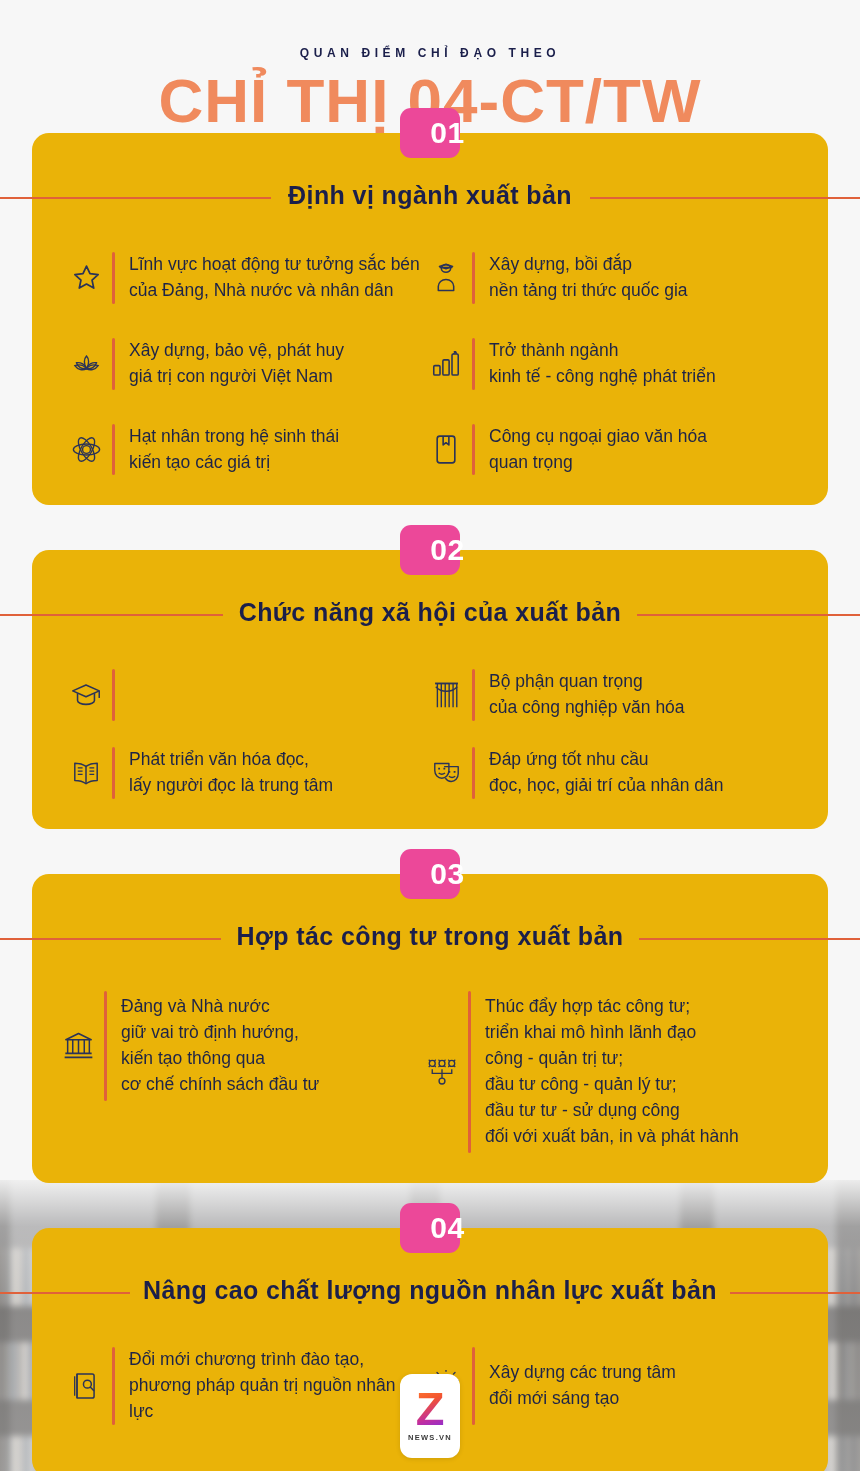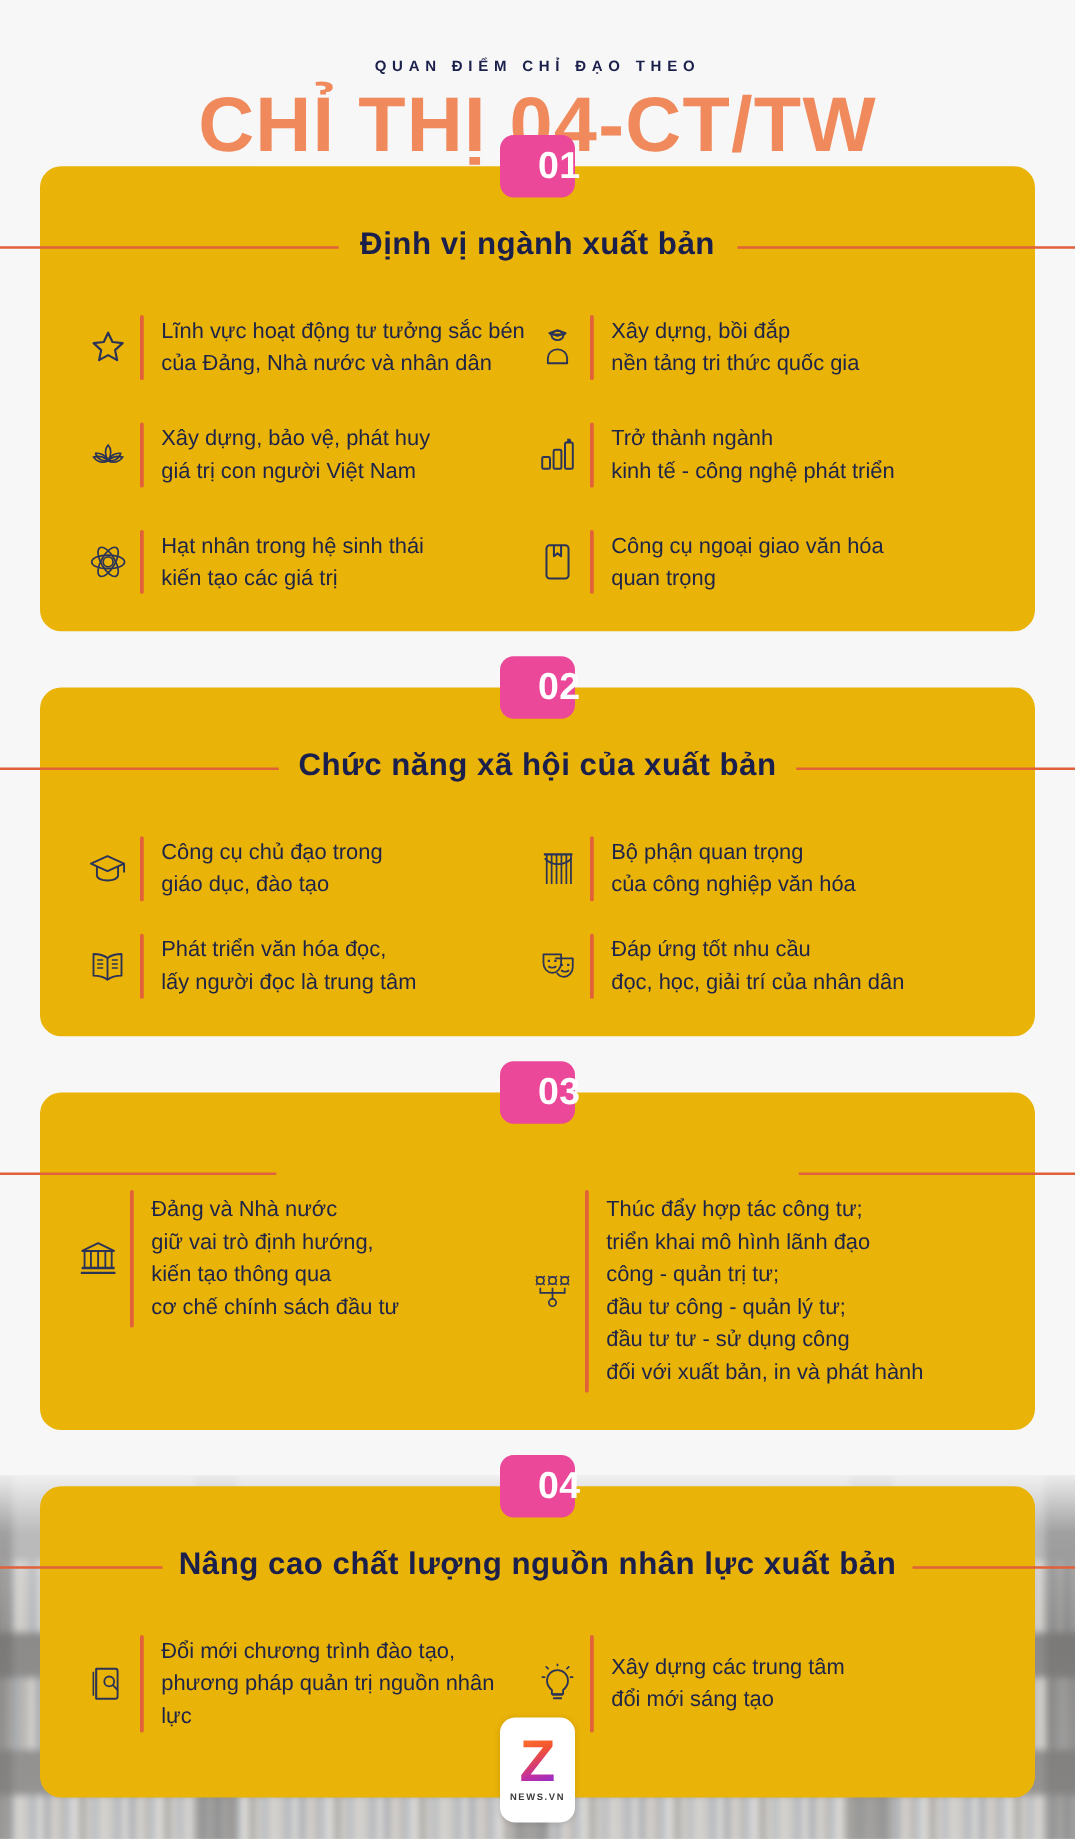--- a/index.html
+++ b/index.html
@@ -396,22 +396,20 @@
 
         <div class="item">
           <span class="ico">
             <svg width="32" height="28" viewBox="0 0 28 24" fill="none" stroke="currentColor" stroke-width="1.35">
                 <path d="M14 3.2L2.4 8.4 14 13.6l11.6-5.2z" stroke-linejoin="round"></path>
                 <path d="M6.6 10.4v6.4c0 1.9 3.3 3.4 7.4 3.4s7.4-1.5 7.4-3.4v-6.4" stroke-linejoin="round"></path>
                 <path d="M25.6 8.4v6.2"></path>
               </svg>
           </span>
           <span class="bar"></span>
-          <span class="txt">Công cụ chủ đạo trong
-giáo dục, đào tạo</span>
         </div>
 
         <div class="item">
           <span class="ico">
             <svg width="27" height="30" viewBox="0 0 23 26" fill="none" stroke="currentColor" stroke-width="1.2">
                 <path d="M1.6 3h19.8" stroke-width="1.6"></path>
                 <path d="M3.6 3v20.6M7 3v20.6M10.4 3v20.6M13.8 3v20.6M17.2 3v20.6M20.4 3v20.6"></path>
                 <path d="M2.2 5.8c2.4 2.6 6.4 4 9.3 4s6.9-1.4 9.3-4"></path>
               </svg>
           </span>
@@ -454,20 +452,21 @@
   </div>
 
   <div class="section" style="margin-top:45px">
     <div class="badge">03</div>
     <div class="divider-row">
       <div class="ln"></div>
       <div class="gap-title">Hợp tác công tư trong xuất bản</div>
       <div class="ln"></div>
     </div>
     <div class="card">
+      <div class="sec-title">Hợp tác công tư trong xuất bản</div>
       <div class="items sec3">
 
         <div class="item">
           <span class="ico">
             <svg width="31" height="30" viewBox="0 0 26 26" fill="none" stroke="currentColor" stroke-width="1.3">
                 <path d="M13 2.2L2 7.6h22z" stroke-linejoin="round"></path>
                 <path d="M3.6 7.6v11.8M8 7.6v11.8M13 7.6v11.8M18 7.6v11.8M22.4 7.6v11.8"></path>
                 <path d="M1.6 19.4h22.8M1 22.8h24" stroke-width="1.6"></path>
               </svg>
           </span>

